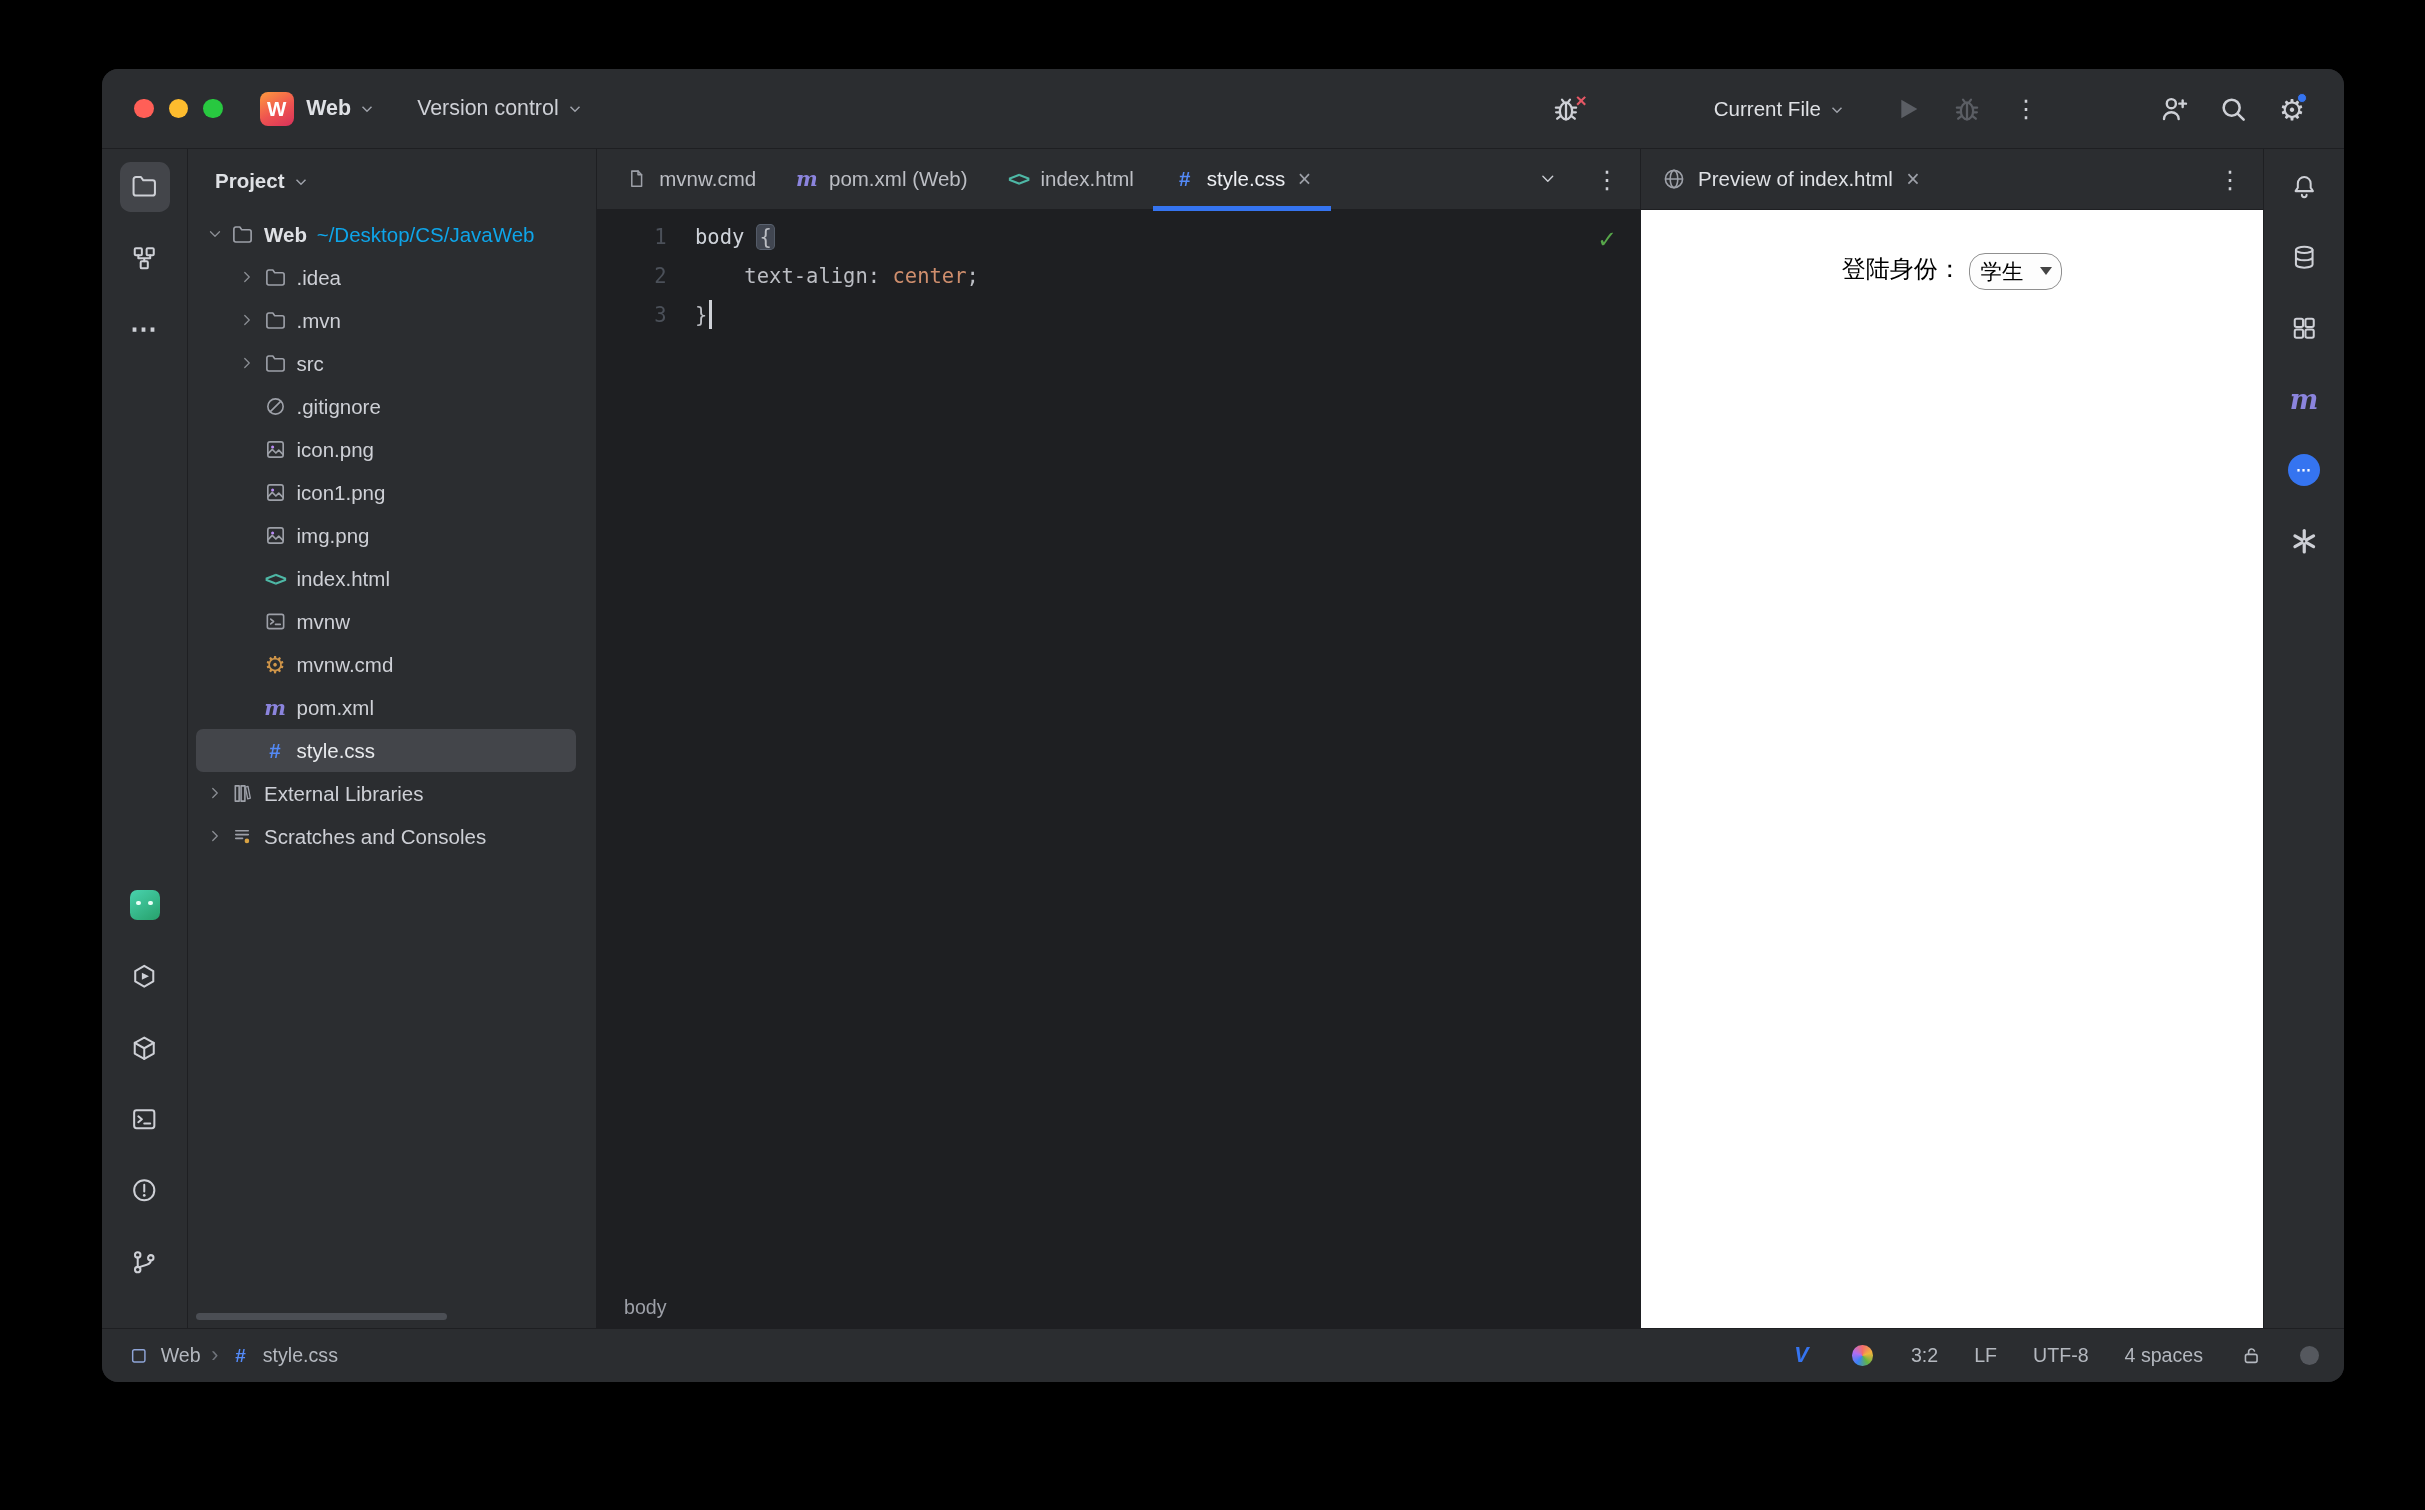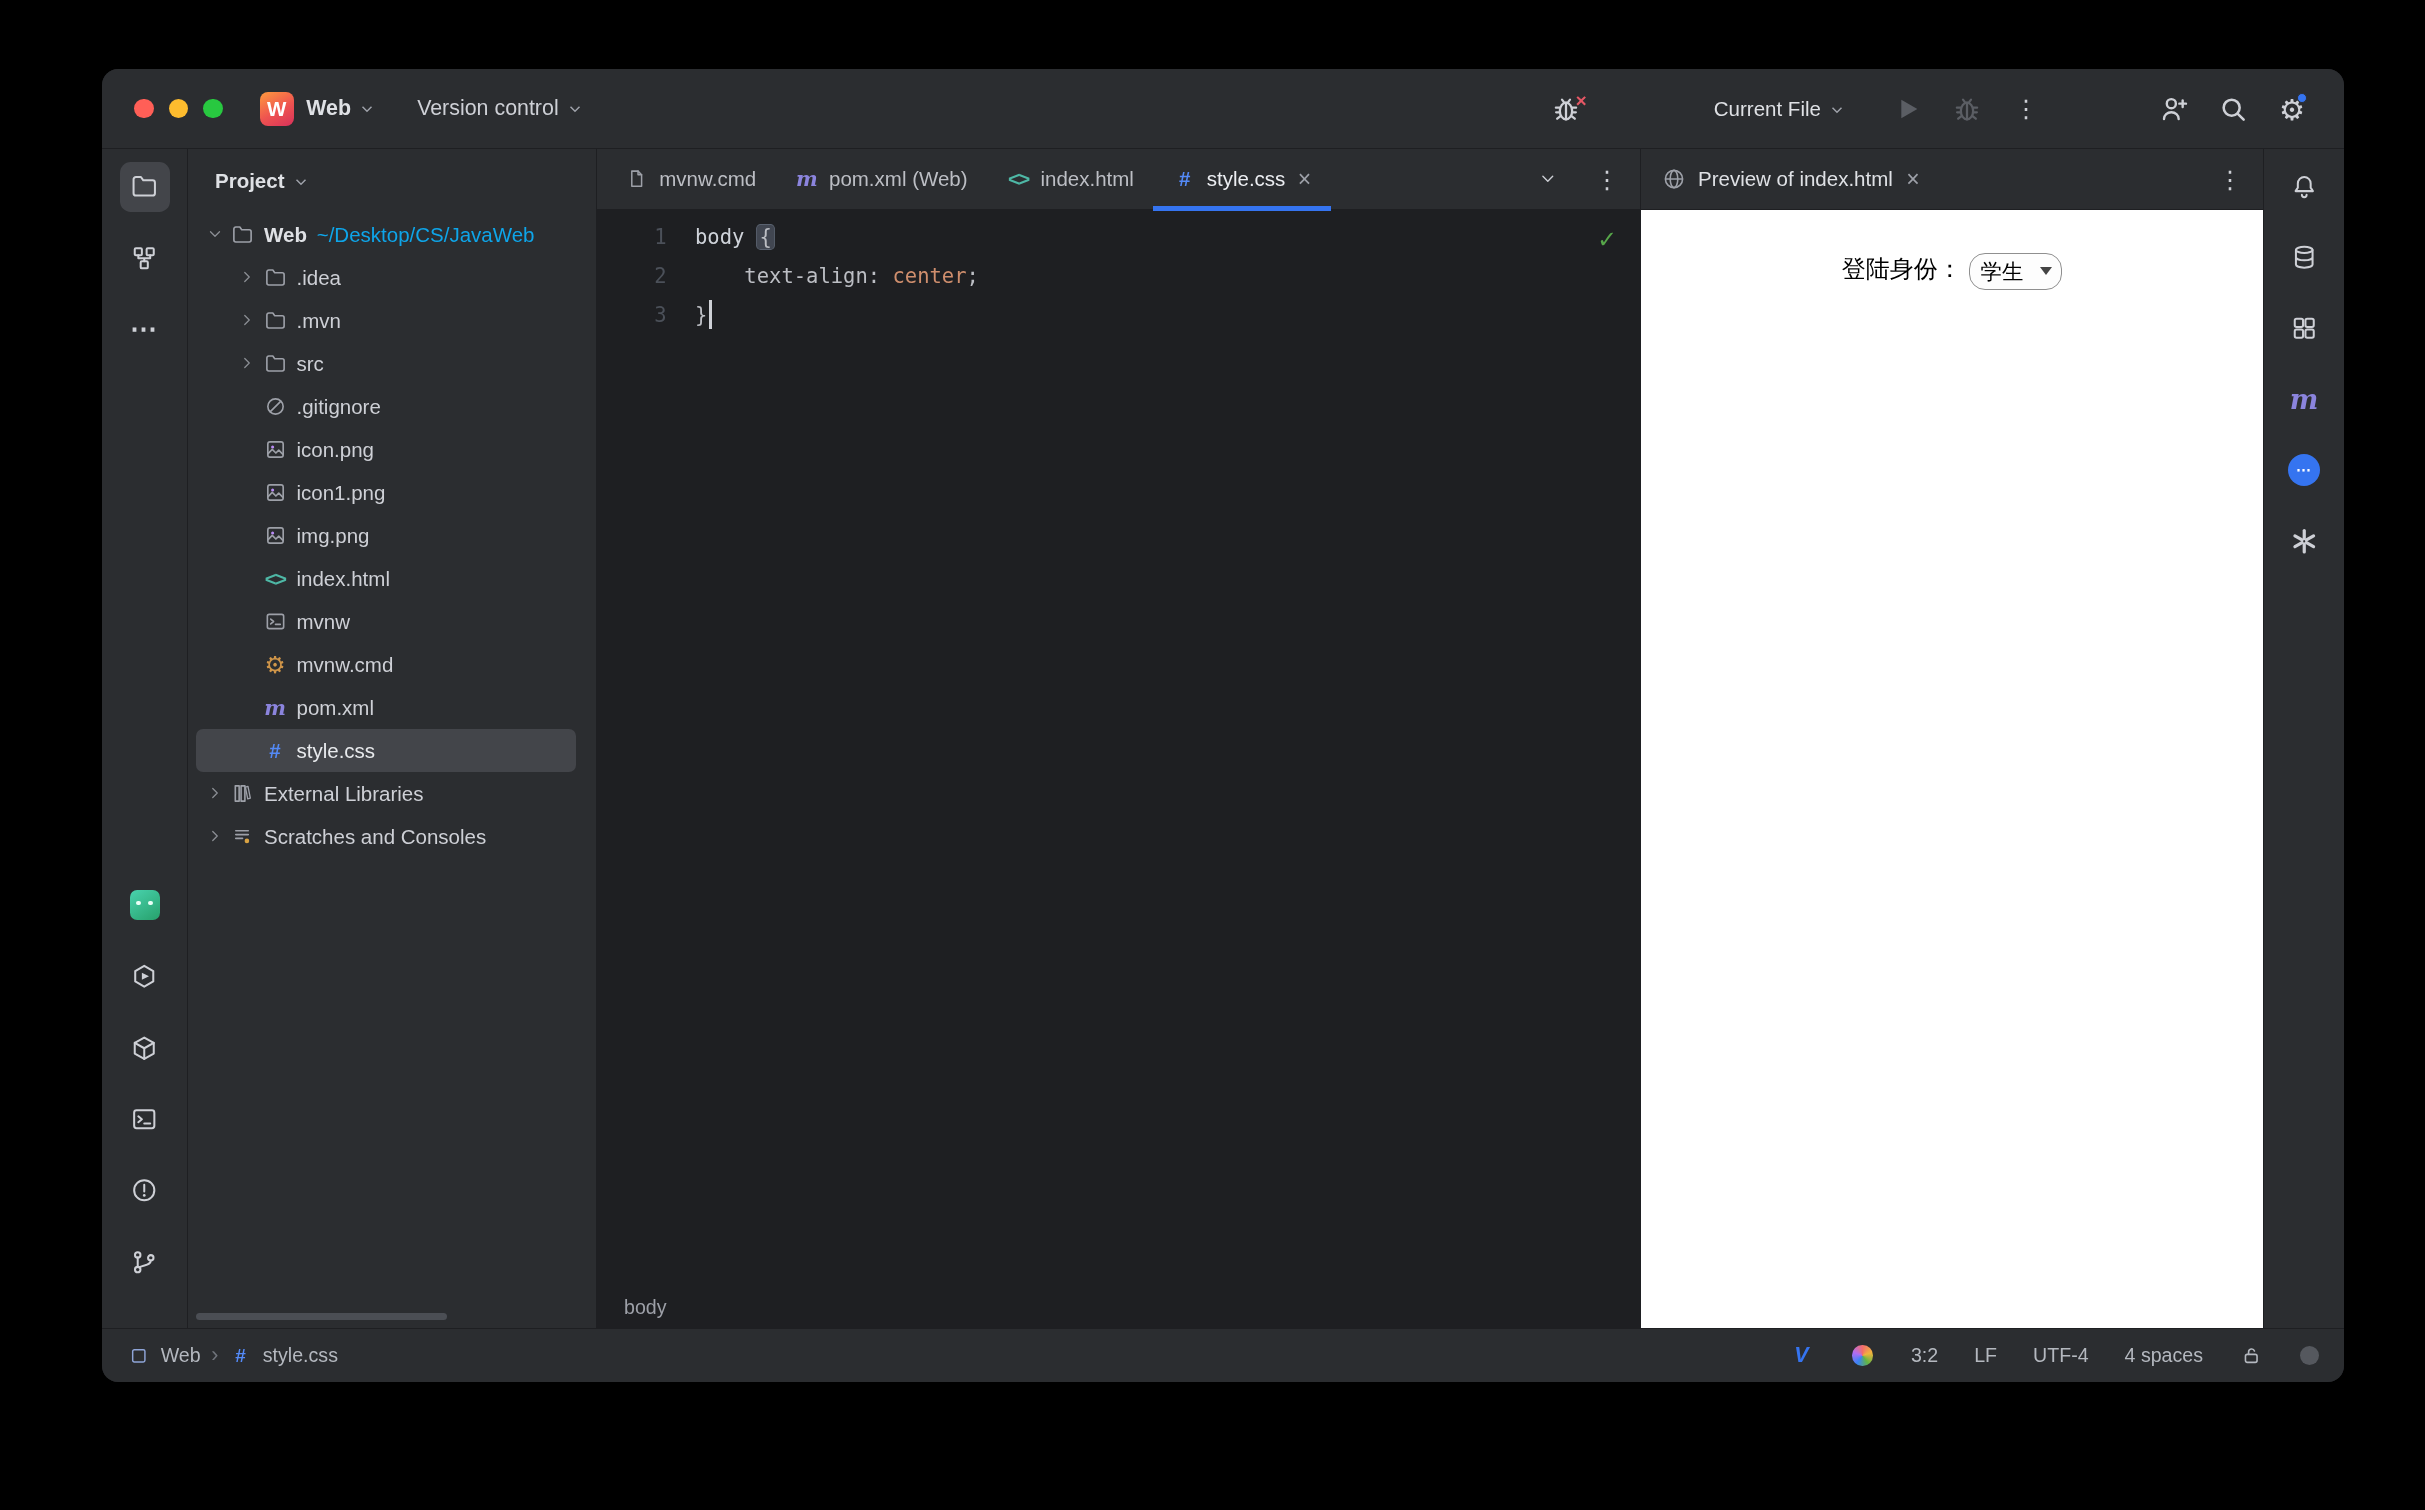--- a/index.html
+++ b/index.html
@@ -564,21 +564,21 @@
       <span class="icon" style="color:#548af7;font-weight:700;">#</span>
       <span>style.css</span>
     </div>
     <div class="sb-right">
       <span class="sb-ic" style="color:#3574f0;font-style:italic;font-weight:800;">V</span>
       <span class="sb-ic">
           <span style="width:20.5px;height:20.5px;border-radius:50%;background:conic-gradient(#f26d6d,#f2b33d,#62b543,#3b82f6,#b06df2,#f26d6d);"></span>
         </span>
       <span>3:2</span>
       <span>LF</span>
-      <span>UTF-4</span>
+      <span>UTF-8</span>
       <span>4 spaces</span>
       <span class="sb-ic">
           <svg viewBox="0 0 24 24" fill="none" stroke="currentColor" stroke-width="1.8" stroke-linecap="round">
             <rect x="5" y="10.5" width="13" height="9" rx="2"></rect>
             <path d="M8.5 10.5V7.8a3.4 3.4 0 0 1 6.6-1.1"></path>
           </svg>
         </span>
       <span class="mem-circle"></span>
     </div>
   </div>

